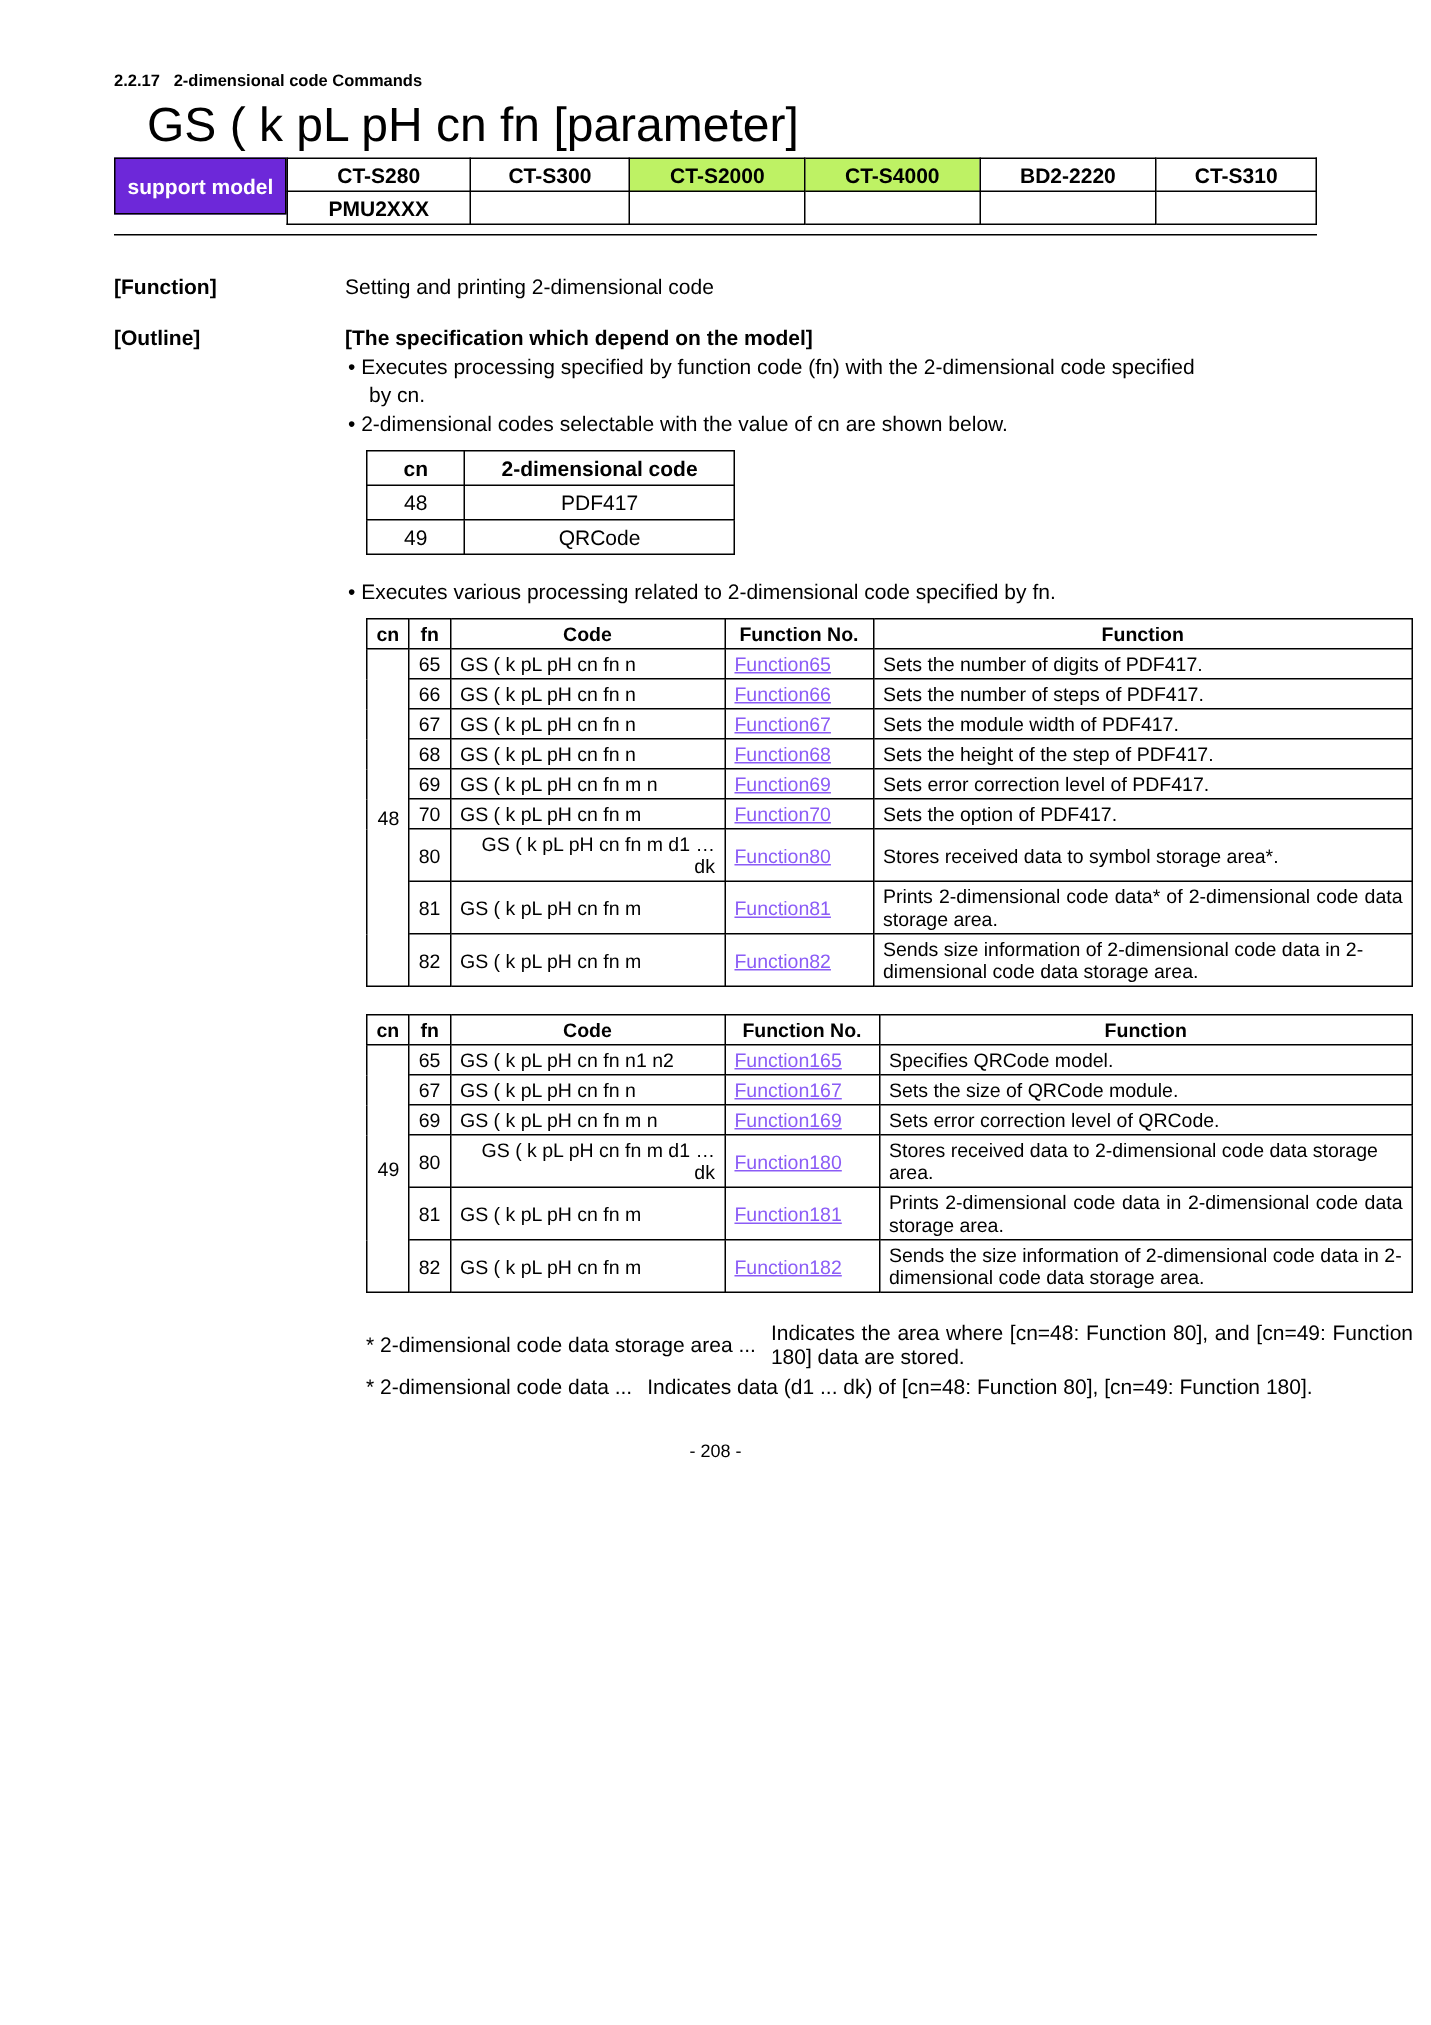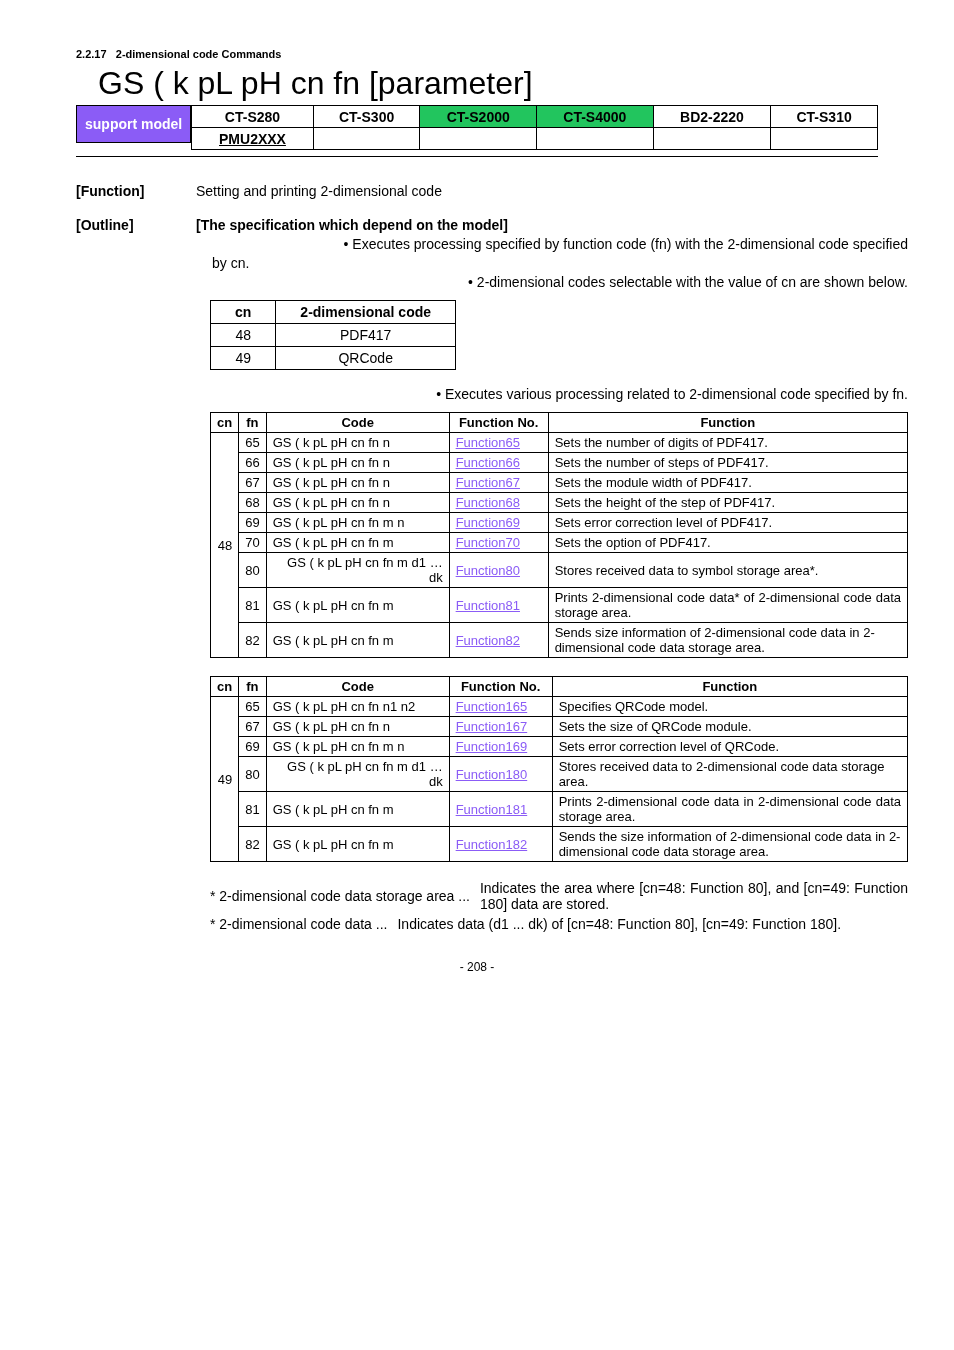--- a/index.html
+++ b/index.html
@@ -26,41 +26,41 @@
   }
   hr.rule { border: none; border-top: 1.2px solid #000; margin: 6px 0 0 0; }
 
   
   .support-wrap {
     display: flex;
     align-items: flex-start;
     margin-top: -2px;
   }
   .support-label {
-    background:#8b5cf6; color:#fff; font-weight:bold; font-size:14px;
+    background:#6d28d9; color:#fff; font-weight:bold; font-size:14px;
     padding: 3px 8px; border: 1px solid #000; white-space:nowrap;
     display:flex; align-items:center; height:38px; box-sizing:border-box;
   }
   table.support {
     border-collapse: collapse; width: 100%;
   }
   table.support th, table.support td {
     border: 1px solid #000; font-size: 14px; text-align: center;
     height: 19px; padding: 1px 14px; font-weight: bold;
   }
-  table.support td { font-weight: bold; text-decoration: underline; }
-  .hl { background: #22c55e; }
+  table.support td { font-weight: bold; }
+  .hl { background: #bef264; }
 
   .def-block { margin: 26px 0 10px 0; }
-  .def-row { display:flex; margin-bottom: 18px; }
+  .def-row { display:flex; margin-bottom: 18px; gap: 34px; }
   .def-key {
     font-weight: bold; color: #000; width: 120px; flex: 0 0 120px;
   }
   .def-val { flex:1; }
-  .indent1 { padding-left: 14px; text-indent: -12px; margin: 3px 0 3px 0; text-align: right;}
+  .indent1 { padding-left: 14px; text-indent: -12px; margin: 3px 0 3px 0;}
   .indent1-plain { padding-left: 16px; margin: 3px 0 3px 0;}
   .bold { font-weight:bold; }
 
   table.cn {
     border-collapse: collapse; margin: 10px 0 16px 14px;
   }
   table.cn th, table.cn td {
     border: 1px solid #000; padding: 3px 24px; font-size: 14px; text-align:center;
   }
   table.cn th { font-weight:bold; }

